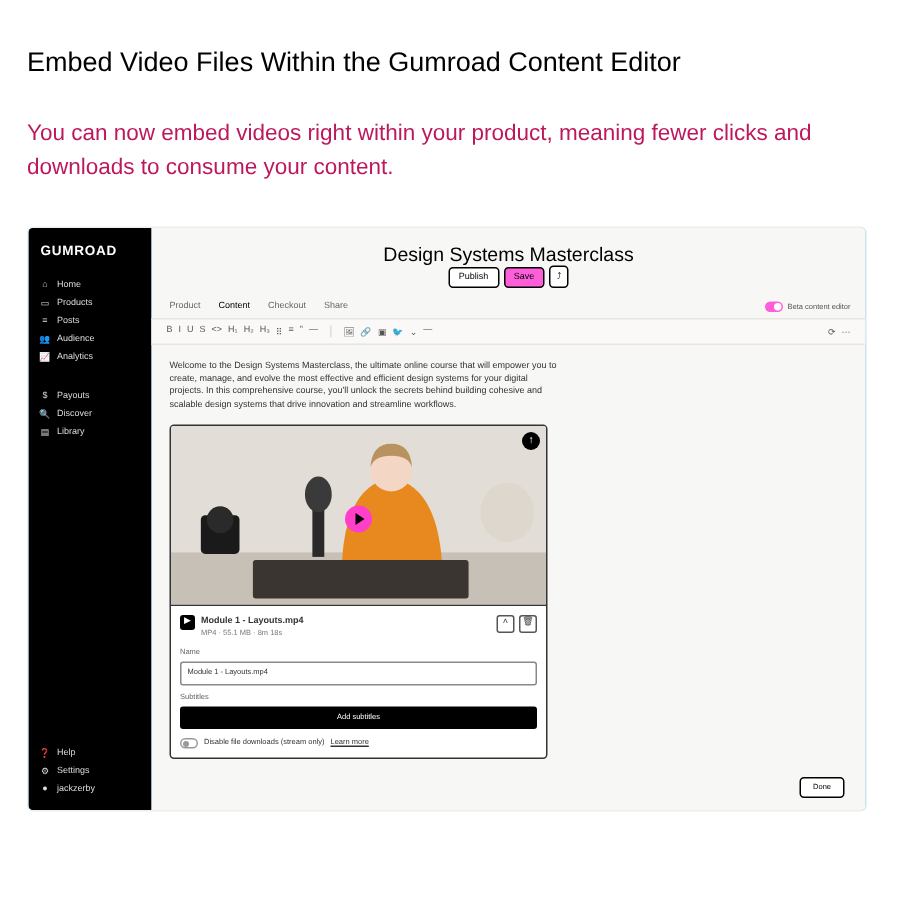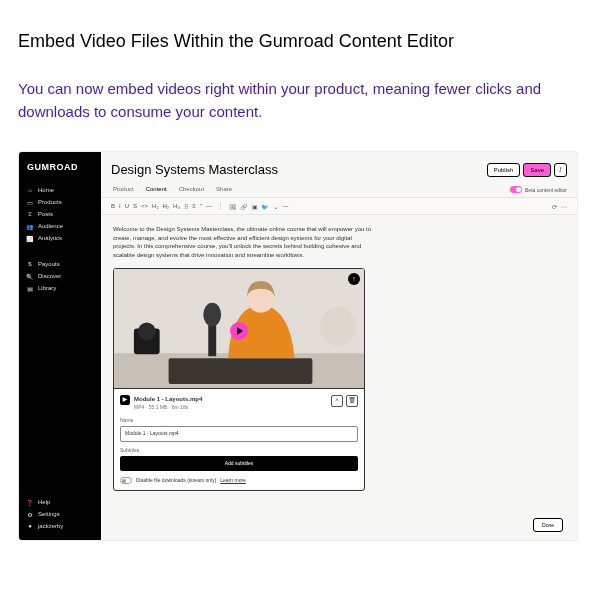--- a/index.html
+++ b/index.html
@@ -1,27 +1,27 @@
 <!DOCTYPE html>
 <html><head>
 <meta charset="utf-8">
 <style>
 * { box-sizing: border-box; margin: 0; padding: 0; }
 body { font-family: -apple-system, BlinkMacSystemFont, "Segoe UI", Helvetica, Arial, sans-serif; color: #000; background: #fff; padding: 18px; width: 600px; }
 .article-title { font-size: 18px; font-weight: 500; line-height: 1.25; margin: 12px 0 24px 0; font-family: Arial, sans-serif; }
-.article-body { font-size: 15px; line-height: 1.55; color: #4c1d95; margin-bottom: 28px; }
+.article-body { font-size: 15px; line-height: 1.55; color: #be185d; margin-bottom: 28px; }
 .screenshot { width: 560px; height: 390px; border: 1px solid #eee; border-radius: 4px; overflow: hidden; background: #7dd3fc; display: flex; font-size: 6px; }
 .sidebar { width: 82px; background: #000; color: #fff; display: flex; flex-direction: column; padding: 8px 0 6px 0; }
 .logo { font-size: 9px; font-weight: 600; letter-spacing: 0.5px; padding: 2px 8px 10px 8px; }
 .nav-block { padding: 2px 0; }
 .nav-item { display: flex; align-items: center; gap: 5px; padding: 3px 8px; font-size: 6px; color: #ddd; }
 .nav-item .dot { width: 6px; height: 6px; display: flex; align-items: center; justify-content: center; font-size: 6px; }
 .spacer { flex: 1; }
 .main { flex: 1; background: #f7f7f5; display: flex; flex-direction: column; }
-.main-header { display: flex; align-items: center; justify-content: space-between; padding: 10px 10px 6px 10px; }
+.main-header { display: flex; align-items: center; justify-content: space-between; padding: 10px 10px 6px 10px; flex-direction: column; }
 .product-title { font-size: 13px; font-weight: 500; font-family: Arial, sans-serif; }
 .header-actions { display: flex; align-items: center; gap: 3px; }
 .btn { font-size: 6px; padding: 3px 6px; border: 1px solid #000; background: #fff; border-radius: 3px; }
 .btn.pink { background: #ff5edb; color: #000; }
 .btn.icon { padding: 3px 4px; }
 .tabs { display: flex; gap: 12px; padding: 0 12px 0 12px; font-size: 6px; }
 .tab { padding: 3px 0 5px 0; color: #666; }
 .tab.active { color: #000; border-bottom: 1px solid #000; }
 .beta-row { display: flex; justify-content: flex-end; align-items: center; gap: 3px; padding: 0 10px 4px 0; margin-top: -12px; font-size: 5px; color: #555; }
 .toggle { width: 12px; height: 7px; border-radius: 4px; background: #ff5edb; position: relative; }

